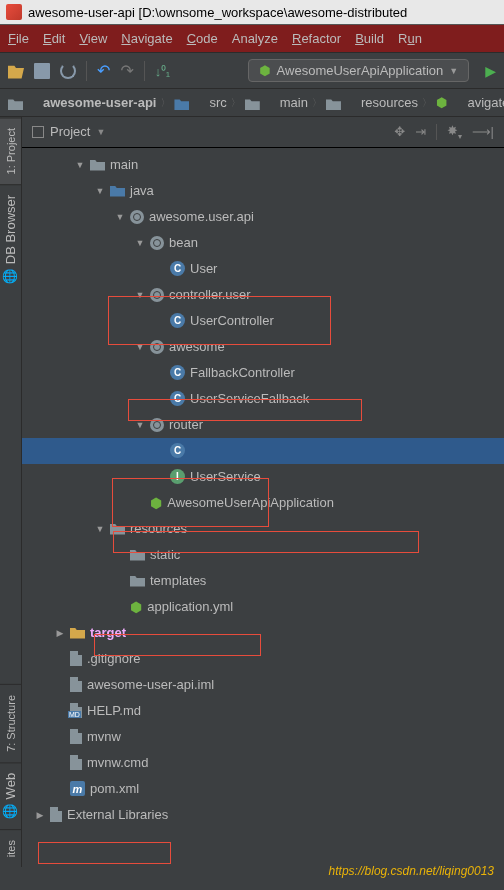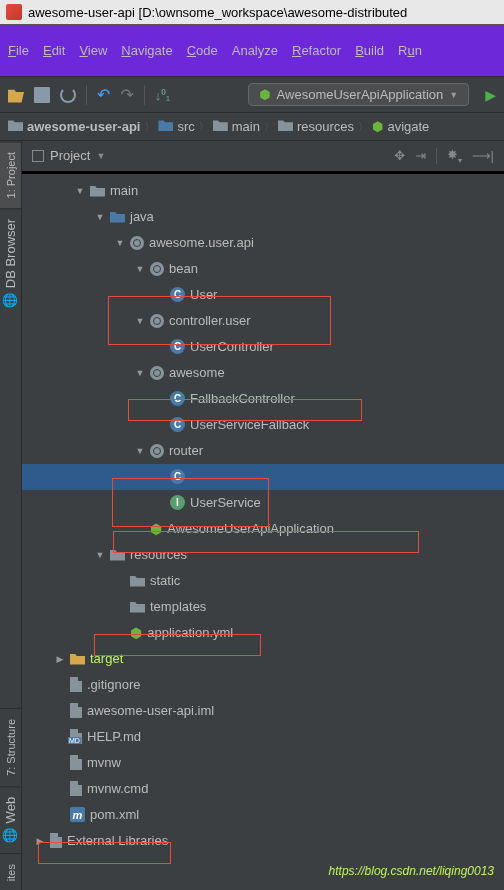--- a/index.html
+++ b/index.html
@@ -1,72 +1,72 @@
 <!DOCTYPE html>
 <html><head>
 <meta charset="utf-8">
 <style>
 *{margin:0;padding:0;box-sizing:border-box;font-family:'Segoe UI',Arial,sans-serif;font-size:13px;-webkit-font-smoothing:antialiased}
 body{width:504px;height:890px;background:#3c3f41;color:#bbb;overflow:hidden;position:relative}
 .titlebar{background:#e8e8e8;color:#000;padding:4px 6px;display:flex;align-items:center;gap:6px;border-bottom:1px solid #555}
 .titlebar .icon{width:16px;height:16px;background:linear-gradient(135deg,#e74c3c,#c0392b);border-radius:2px;flex-shrink:0}
 .titlebar .t{white-space:nowrap;overflow:hidden}
-.menubar{background:#6d28d9;padding:16px 2px;display:flex;gap:2px;border-bottom:1px solid #2b2b2b}
+.menubar{background:#7f1d1d;padding:4px 2px;display:flex;gap:2px;border-bottom:1px solid #2b2b2b}
 .menubar span{padding:2px 6px;cursor:pointer}
 .menubar span u{text-decoration:underline}
 .toolbar{background:#3c3f41;padding:6px 8px;display:flex;align-items:center;gap:10px;border-bottom:1px solid #2b2b2b}
 .tb-icon{width:16px;height:16px;display:inline-block}
 .tb-open{background:#d4a84b;clip-path:polygon(0 20%,40% 20%,50% 35%,100% 35%,85% 100%,0 100%)}
 .tb-save{background:#8899aa;border-radius:1px}
 .tb-refresh{border:2px solid #8899aa;border-radius:50%;border-top-color:transparent}
 .tb-sep{width:1px;height:20px;background:#555}
 .tb-arrow-l{color:#4a9eff;font-size:16px}
 .tb-arrow-r{color:#777;font-size:16px}
 .tb-clip{color:#6a8}
 .run-cfg{background:#4b4d4f;border:1px solid #666;border-radius:4px;padding:3px 10px;display:flex;align-items:center;gap:6px;margin-left:auto}
 .run-cfg .leaf{color:#6db33f}
 .run-cfg .dd{font-size:9px;color:#999}
 .tb-play{color:#4caf50;font-size:14px;margin-left:6px}
 .breadcrumb{background:#3c3f41;padding:6px 8px;display:flex;align-items:center;gap:4px;border-bottom:1px solid #2b2b2b;overflow:hidden}
-.bc-item{display:flex;align-items:flex-start;gap:4px;white-space:nowrap}
+.bc-item{display:flex;align-items:flex-end;gap:20px;white-space:nowrap}
 .bc-sep{color:#666;font-size:10px}
 .bc-leaf{color:#6db33f}
 .folder-ico{width:15px;height:12px;background:#87939a;clip-path:polygon(0 12%,35% 12%,45% 28%,100% 28%,100% 100%,0 100%);flex-shrink:0;display:inline-block}
 .folder-blue{background:#4a7aa8}
 .folder-orange{background:#d4a84b}
 .package-ico{width:14px;height:14px;border-radius:50%;background:#87939a;flex-shrink:0;display:inline-block;position:relative}
 .package-ico::after{content:'';position:absolute;inset:3px;border:1px solid #3c3f41;border-radius:50%}
 .class-ico{width:15px;height:15px;border-radius:50%;background:#4a7aa8;color:#fff;font-size:10px;font-weight:bold;display:inline-flex;align-items:center;justify-content:center;flex-shrink:0}
 .interface-ico{background:#5a9e6f}
 .spring-ico{color:#6db33f;font-size:14px;flex-shrink:0}
 .m-ico{width:15px;height:15px;background:#4a7aa8;color:#fff;font-size:11px;font-weight:bold;font-style:italic;display:inline-flex;align-items:center;justify-content:center;flex-shrink:0;border-radius:2px}
 .file-ico{width:12px;height:15px;background:#87939a;flex-shrink:0;position:relative}
 .file-ico::before{content:'';position:absolute;top:0;right:0;width:4px;height:4px;background:#3c3f41}
 .md-ico::after{content:'MD';position:absolute;bottom:0;left:-2px;font-size:7px;background:#4a7aa8;color:#fff;padding:0 1px}
-.panel-hdr{background:#3c3f41;padding:6px 10px;display:flex;align-items:center;gap:6px;border-bottom:3px solid #000000}
+.panel-hdr{background:#3c3f41;padding:6px 10px;display:flex;align-items:center;gap:6px;border-bottom:1px solid #000000}
 .panel-hdr .title{display:flex;align-items:center;gap:6px}
 .panel-hdr .dd{font-size:9px;color:#888}
 .panel-hdr .tools{margin-left:auto;display:flex;gap:10px;color:#888;align-items:center}
 .panel-hdr .tools span{cursor:pointer}
 .tool-sep{width:1px;height:16px;background:#555}
 .main{display:flex;height:calc(100% - 140px)}
 .sidetabs{width:22px;background:#3c3f41;border-right:1px solid #2b2b2b;display:flex;flex-direction:column}
 .sidetab{writing-mode:vertical-rl;transform:rotate(180deg);padding:10px 3px;font-size:11px;color:#bbb;cursor:pointer;display:flex;align-items:center;gap:4px;border-bottom:1px solid #2b2b2b}
 .sidetab.active{background:#4b4d4f}
 .tree{flex:1;padding:4px 0;overflow:hidden}
 .tree-row{display:flex;align-items:center;gap:5px;padding:2px 0 2px 8px;height:26px;cursor:pointer;white-space:nowrap;position:relative}
 .tree-row.selected{background:#2f5a8c}
 .tree-row .arrow{width:10px;color:#999;font-size:9px;flex-shrink:0;text-align:center}
 .tree-row .arrow.down::before{content:'▼'}
 .tree-row .arrow.right::before{content:'▶'}
 .tree-row .arrow.none{visibility:hidden}
 .indent{flex-shrink:0}
 .hl{position:absolute;border:1px solid #e74c3c;pointer-events:none}
-.bold{font-weight:normal;color:#bef264}
-.watermark{position:absolute;bottom:12px;right:10px;color:#bef264;font-size:12px;font-style:italic}
+.bold{font-weight:bold;color:#f0abfc}
+.watermark{position:absolute;bottom:12px;right:10px;color:#eab308;font-size:12px;font-style:italic}
 </style>
 </head>
 <body>
 
 <div class="titlebar">
   <span class="icon"></span>
   <span class="t">awesome-user-api [D:\ownsome_workspace\awesome-distributed</span>
 </div>
 
 <div class="menubar">

